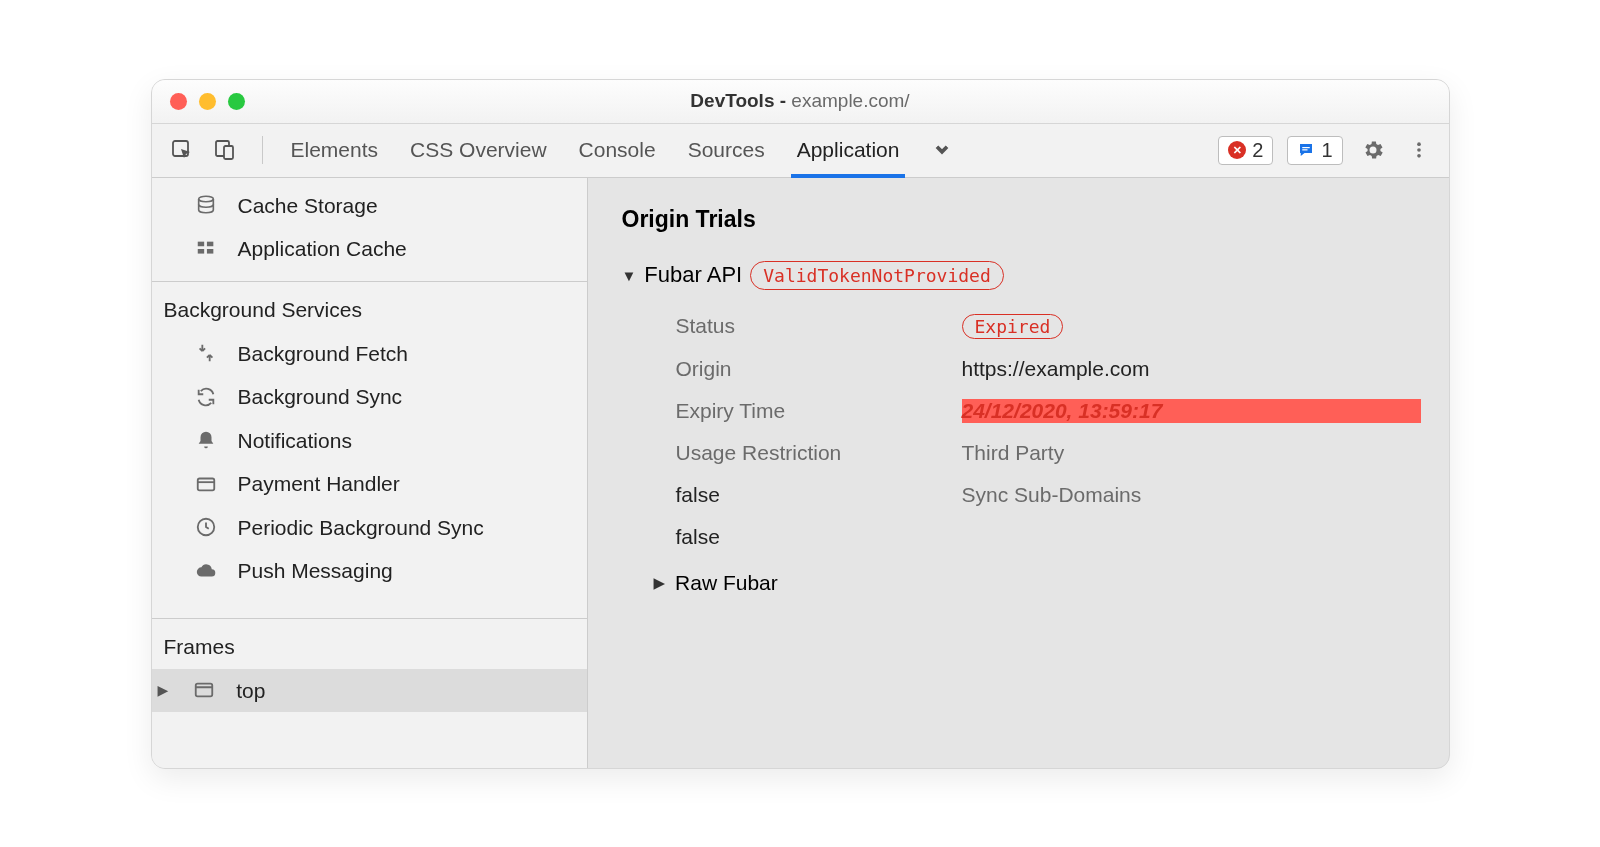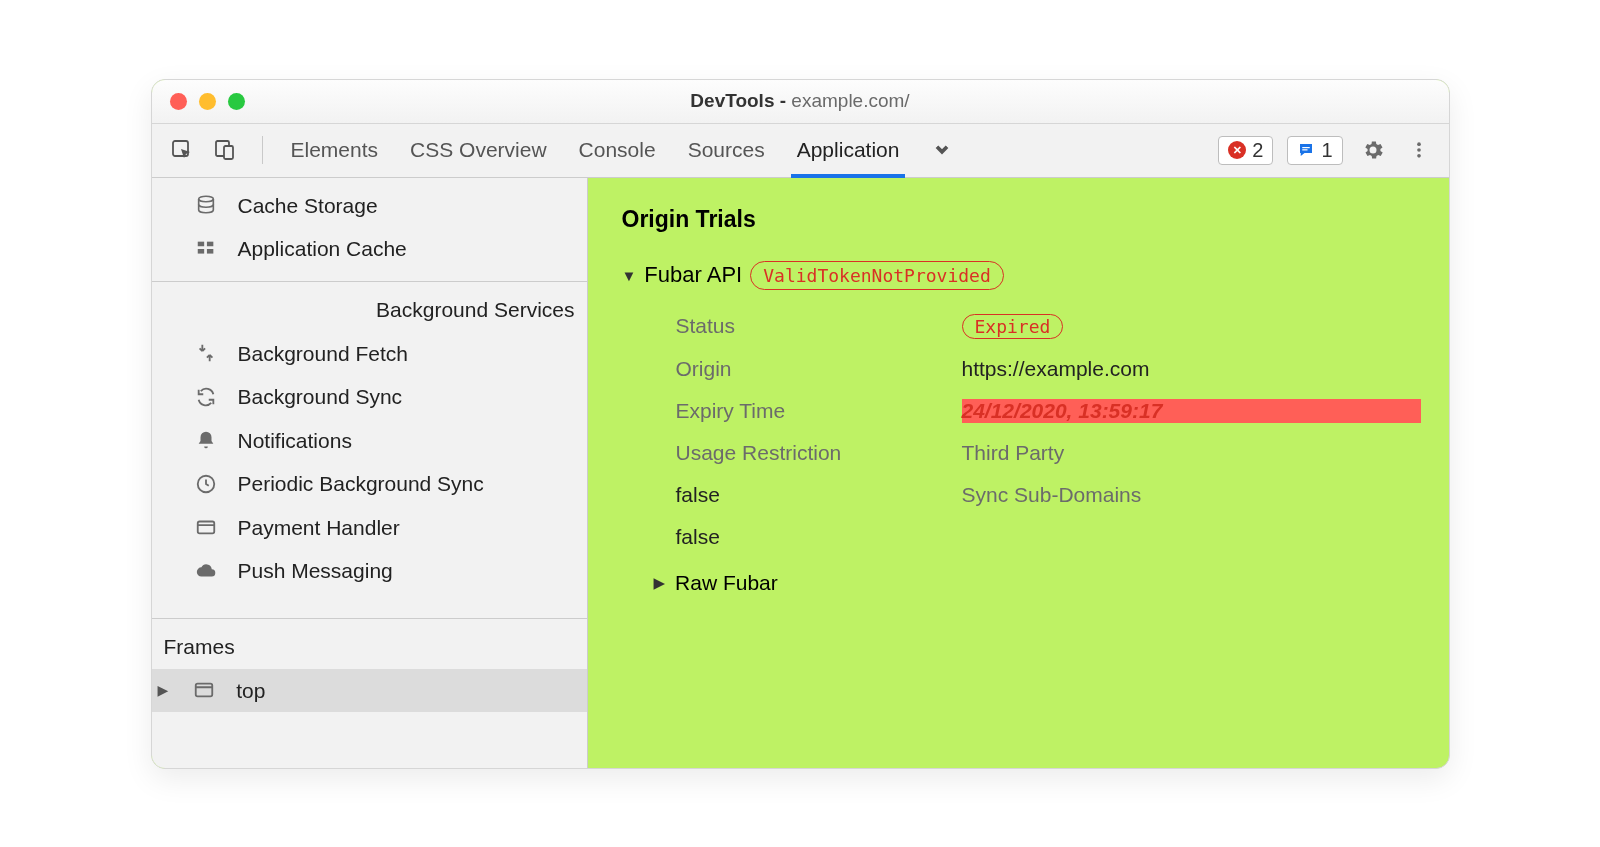--- a/index.html
+++ b/index.html
@@ -5,21 +5,21 @@
   * { box-sizing: border-box; }
   html, body { margin:0; padding:0; height:100%; background:#fff; font-family: -apple-system, "Helvetica Neue", Arial, sans-serif; }
   body { display:flex; align-items:center; justify-content:center; min-height:847px; }
   
   .window {
     width:1299px;
     border:1px solid #d6d6d6;
     border-radius:14px;
     box-shadow:0 10px 30px rgba(0,0,0,0.08);
     overflow:hidden;
-    background:#bef264;
+    background:#e5e5e5;
   }
 
   
   .titlebar {
     height:44px;
     display:flex;
     align-items:center;
     border-bottom:1px solid #d6d6d6;
     background:linear-gradient(#fdfdfd,#f2f2f2);
     position:relative;
@@ -214,21 +214,21 @@
                 <rect x="3" y="4" width="7" height="5"></rect>
                 <rect x="13" y="4" width="7" height="5"></rect>
                 <rect x="3" y="12" width="7" height="5"></rect>
                 <rect x="13" y="12" width="7" height="5"></rect>
               </svg>
           </span>
           <span>Application Cache</span>
         </div>
       </div>
 
-      <div class="sb-sec-border" style="margin-top:10px;padding-bottom:25px;text-align:right;">
+      <div class="sb-sec-border" style="margin-top:10px;padding-bottom:25px;">
         <div class="sb-head">Background Services</div>
 
         <div class="sb-item">
           <span class="sb-ico">
               <svg width="22" height="22" viewBox="0 0 24 24" fill="none" stroke="#6b6b6b" stroke-width="2">
                 <path d="M8 3v7M8 10l-3-3M8 10l3-3"></path>
                 <path d="M16 21v-7M16 14l-3 3M16 14l3 3"></path>
               </svg>
             </span>
           <span>Background Fetch</span>
@@ -247,34 +247,34 @@
           <span class="sb-ico">
               <svg width="22" height="22" viewBox="0 0 24 24" fill="#6b6b6b">
                 <path d="M12 3a6 6 0 00-6 6v4l-2 3h16l-2-3V9a6 6 0 00-6-6zM10 19a2 2 0 004 0z"></path>
               </svg>
             </span>
           <span>Notifications</span>
         </div>
         <div class="sb-item">
           <span class="sb-ico">
               <svg width="22" height="22" viewBox="0 0 24 24" fill="none" stroke="#6b6b6b" stroke-width="2">
+                <rect x="3" y="6" width="18" height="13" rx="2"></rect>
+                <path d="M3 10h18"></path>
+              </svg>
+            </span>
+          <span>Payment Handler</span>
+        </div>
+        <div class="sb-item">
+          <span class="sb-ico">
+              <svg width="22" height="22" viewBox="0 0 24 24" fill="none" stroke="#6b6b6b" stroke-width="2">
                 <circle cx="12" cy="12" r="9"></circle>
                 <path d="M12 7v5l3 2"></path>
               </svg>
             </span>
           <span>Periodic Background Sync</span>
-        </div>
-        <div class="sb-item">
-          <span class="sb-ico">
-              <svg width="22" height="22" viewBox="0 0 24 24" fill="none" stroke="#6b6b6b" stroke-width="2">
-                <rect x="3" y="6" width="18" height="13" rx="2"></rect>
-                <path d="M3 10h18"></path>
-              </svg>
-            </span>
-          <span>Payment Handler</span>
         </div>
         <div class="sb-item">
           <span class="sb-ico">
               <svg width="22" height="22" viewBox="0 0 24 24" fill="#6b6b6b">
                 <path d="M7 18a5 5 0 010-10 6 6 0 0111.3 2A4 4 0 0118 18z"></path>
               </svg>
             </span>
           <span>Push Messaging</span>
         </div>
       </div>

